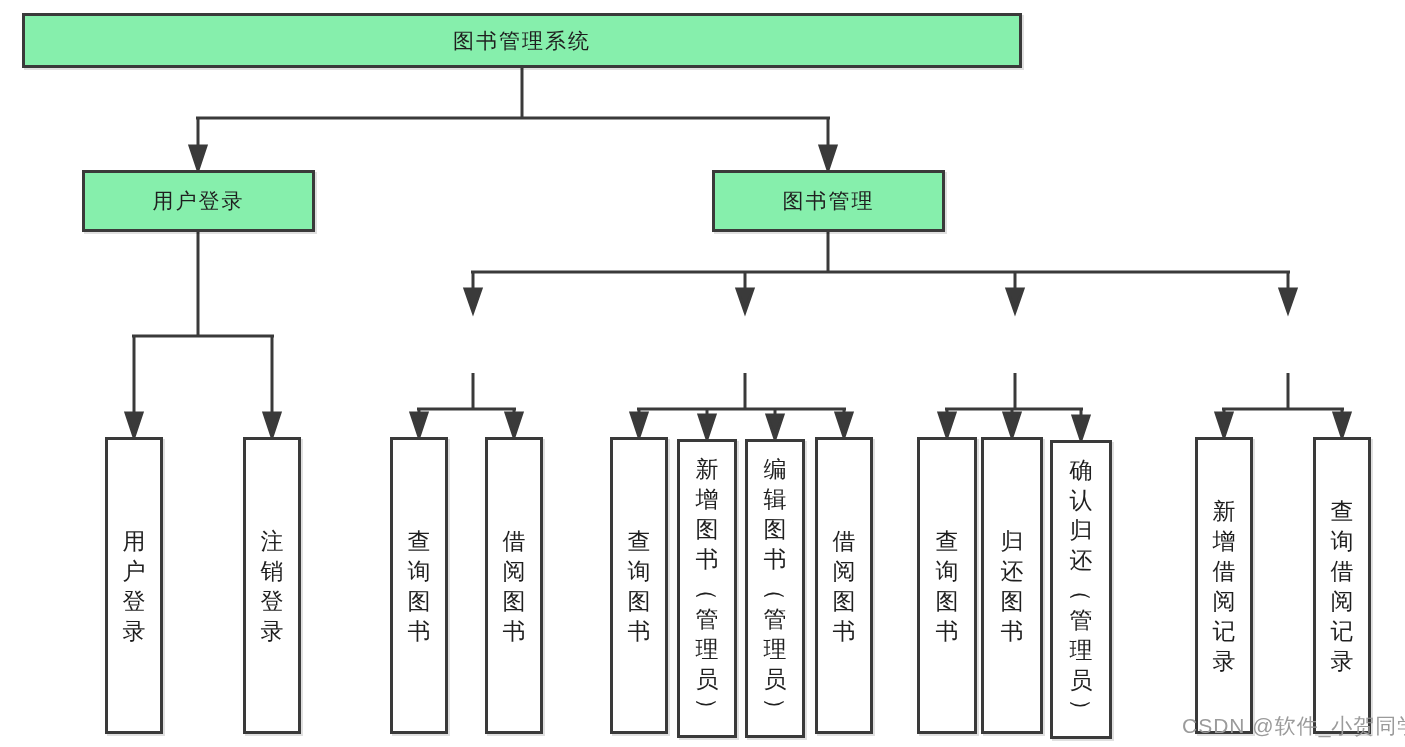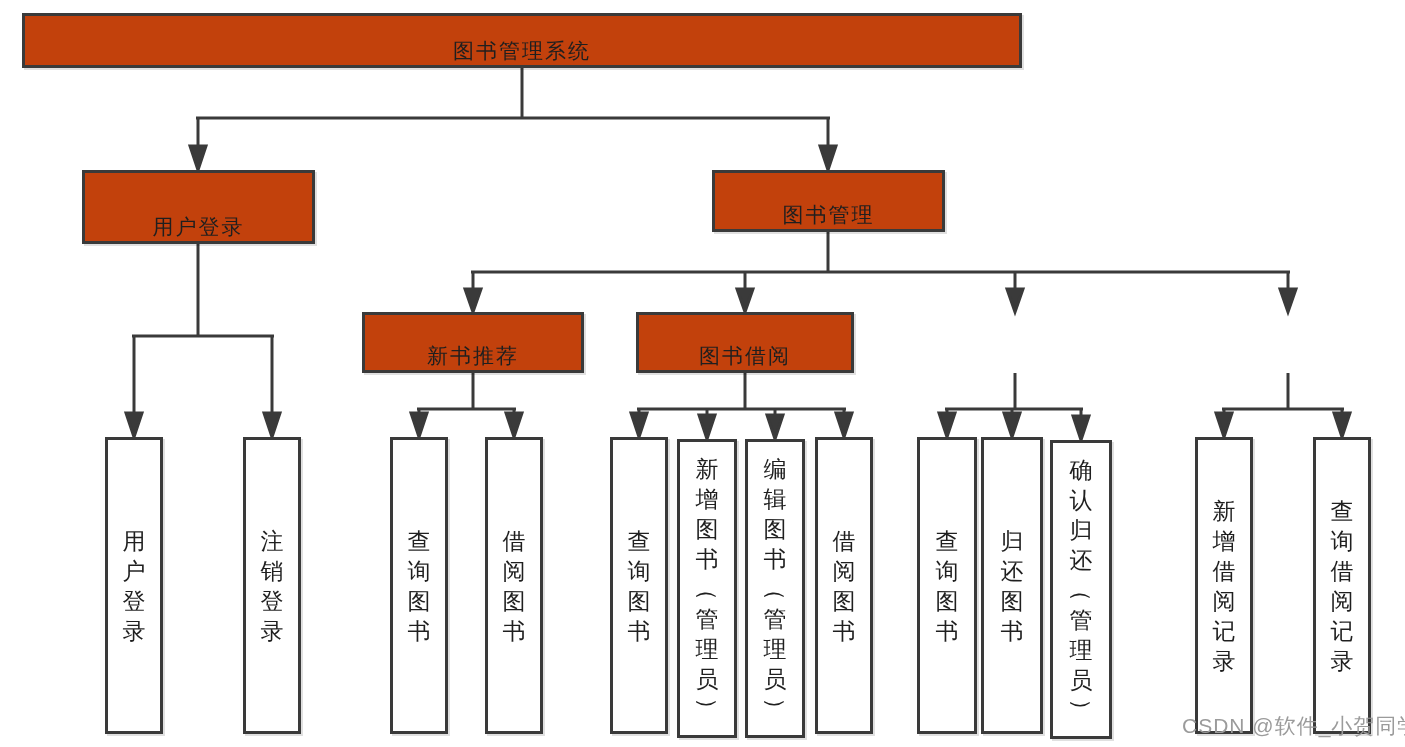--- a/index.html
+++ b/index.html
@@ -14,23 +14,23 @@
   .connectors {
     position: absolute;
     left: 0; top: 0;
     width: 1405px; height: 747px;
     z-index: 1;
   }
   .hbox {
     position: absolute;
     box-sizing: border-box;
     border: 3px solid #3a3a3a;
-    background: #c2410c;
+    background: #86efac;
     display: flex;
-    align-items: flex-end;
+    align-items: center;
     justify-content: center;
     z-index: 2;
     box-shadow: 2px 2px 0 rgba(0,0,0,0.12);
   }
   .hbox span {
     font-size: 21px;
     color: #1f1f1f;
     letter-spacing: 2px;
     white-space: nowrap;
   }
@@ -134,33 +134,27 @@
       <polygon points="1224,437 1216,413 1232,413"></polygon>
       <line x1="1342" y1="408" x2="1342" y2="419"></line>
       <polygon points="1342,437 1334,413 1350,413"></polygon>
     </g>
   </svg>
 
   <div class="hbox" style="left:22px;top:13px;width:1000px;height:55px;">
     <span>图书管理系统</span>
   </div>
 
-  <div class="hbox" style="left:82px;top:170px;width:233px;height:74px;">
+  <div class="hbox" style="left:82px;top:170px;width:233px;height:62px;">
     <span>用户登录</span>
   </div>
   <div class="hbox" style="left:712px;top:170px;width:233px;height:62px;">
     <span>图书管理</span>
   </div>
 
-  <div class="hbox" style="left:362px;top:312px;width:222px;height:61px;">
-    <span>新书推荐</span>
-  </div>
-  <div class="hbox" style="left:636px;top:312px;width:218px;height:61px;">
-    <span>图书借阅</span>
-  </div>
 
   <div class="vbox" style="left:105px;top:437px;width:58px;height:297px;">
     <div class="vtext">
         <div class="vchar">用</div>
         <div class="vchar">户</div>
         <div class="vchar">登</div>
         <div class="vchar">录</div>
       </div>
   </div>
   <div class="vbox" style="left:243px;top:437px;width:58px;height:297px;">

